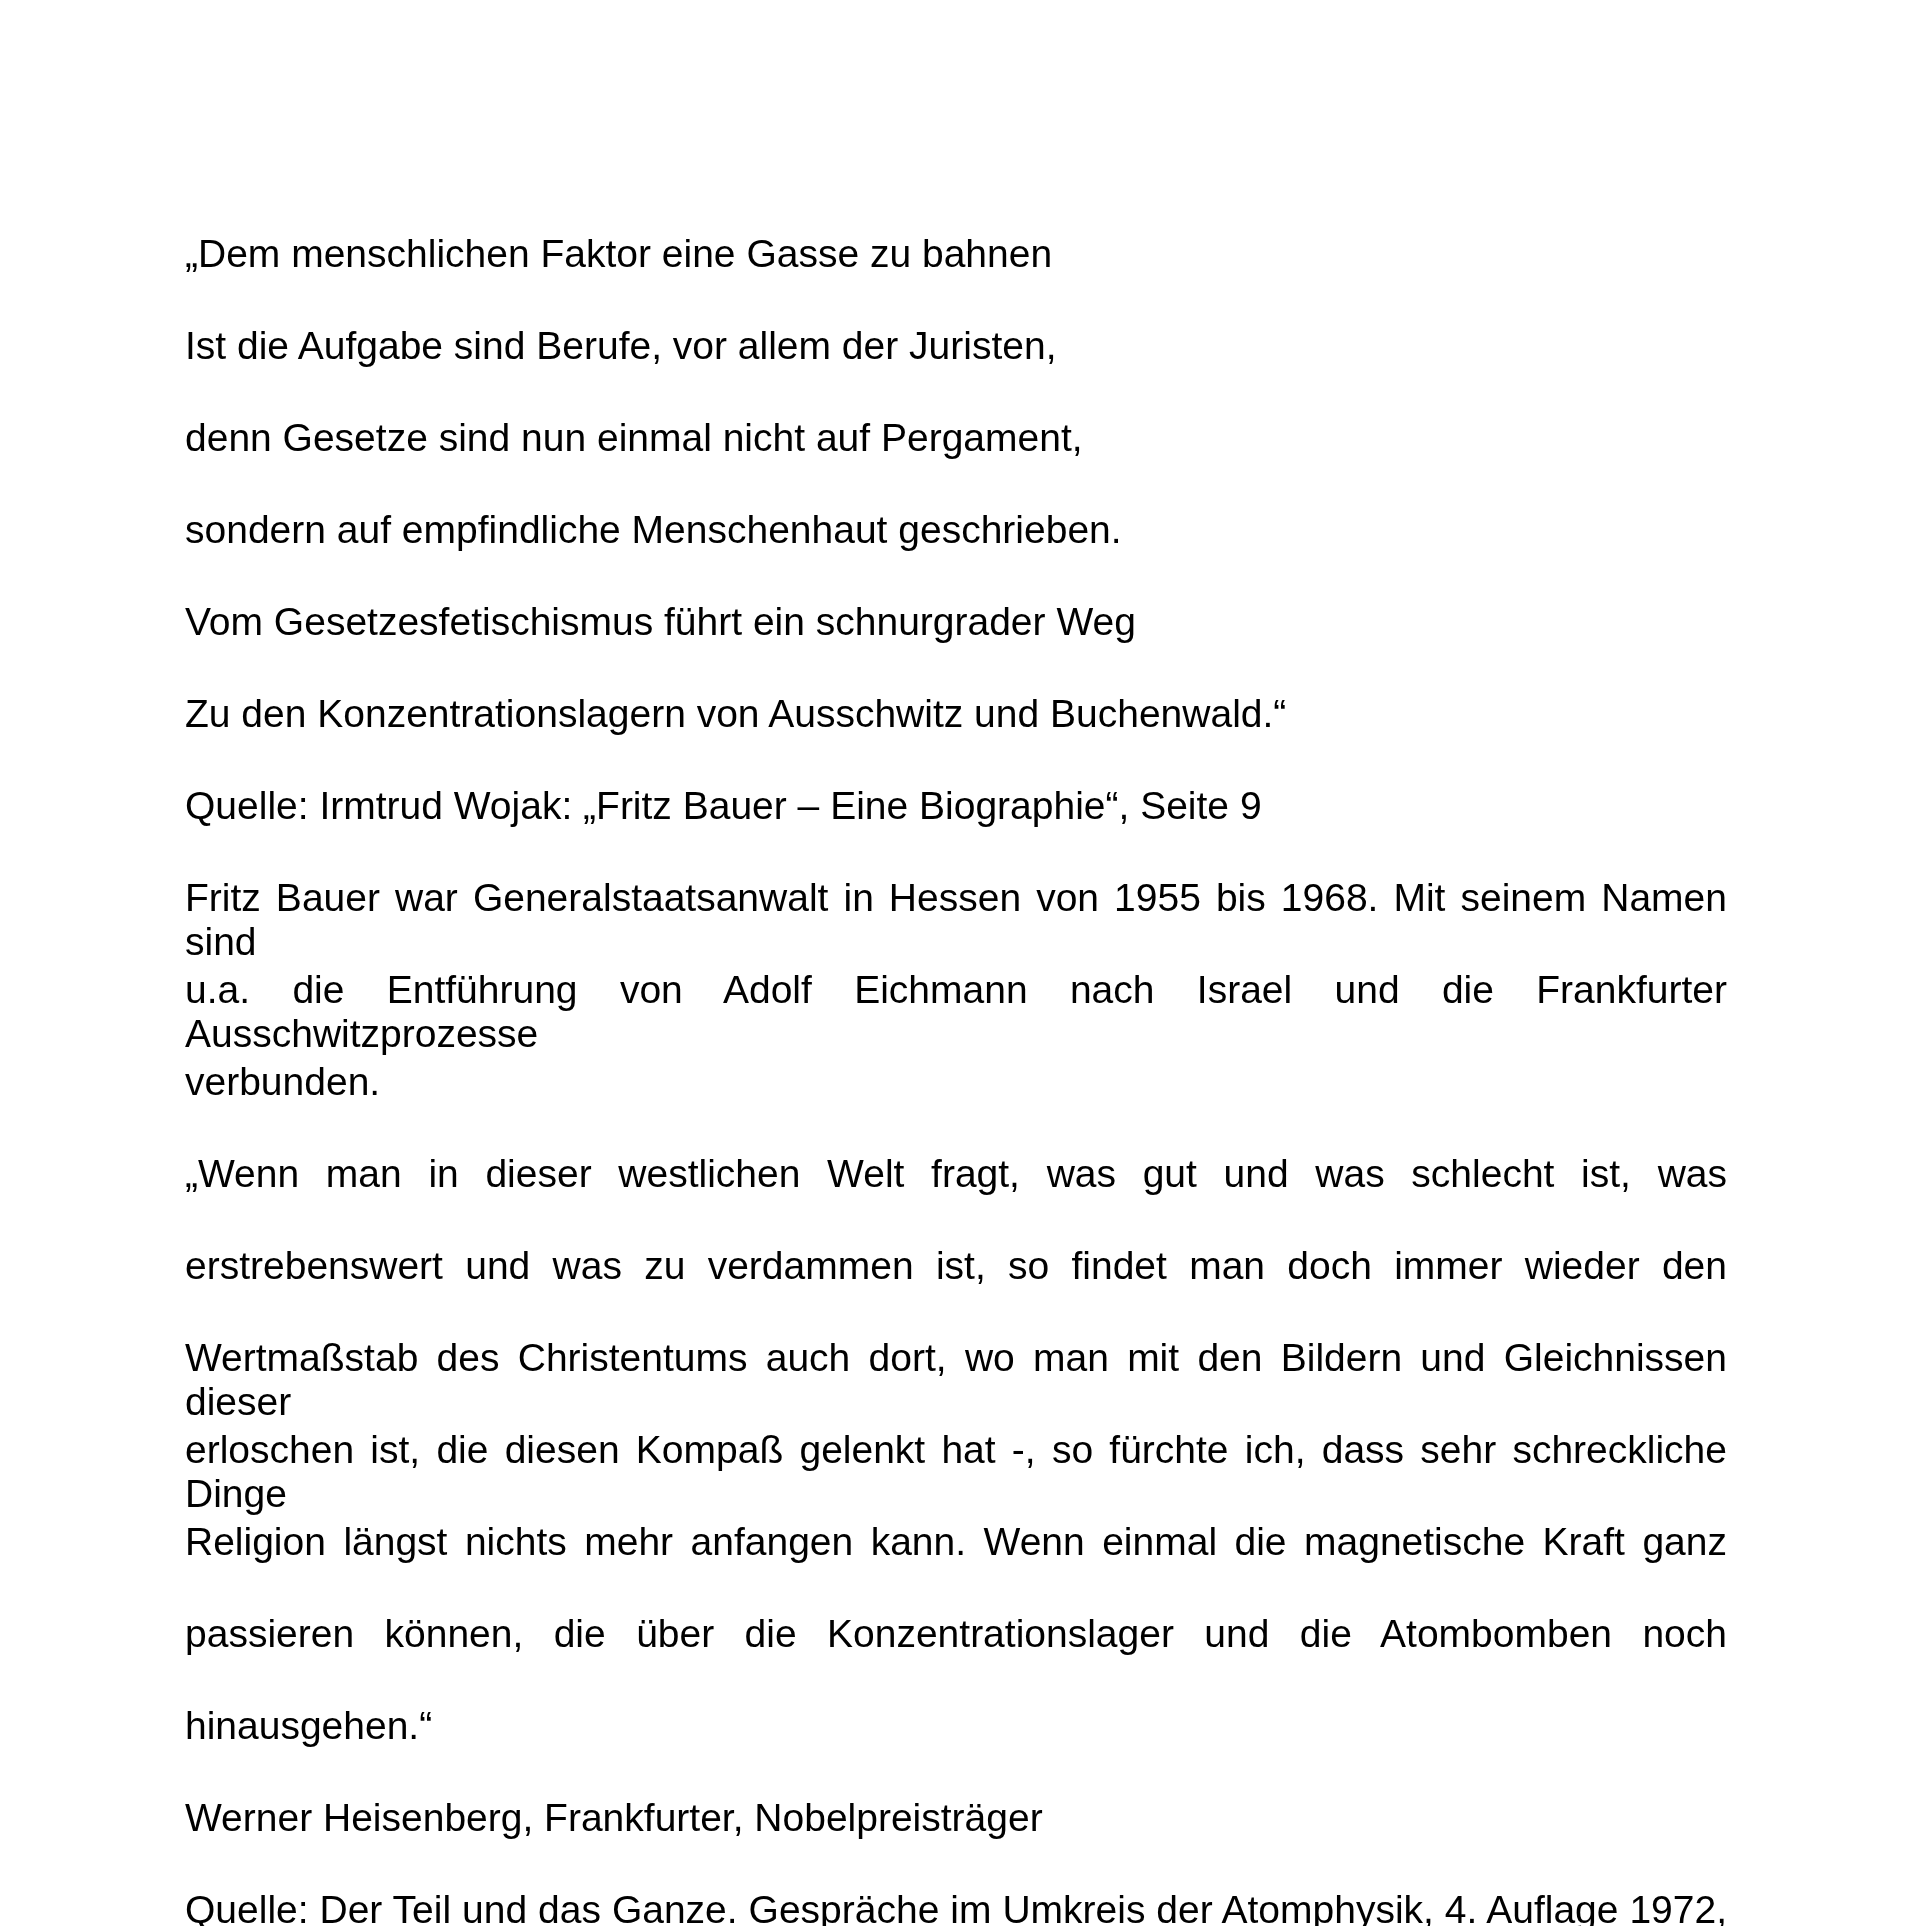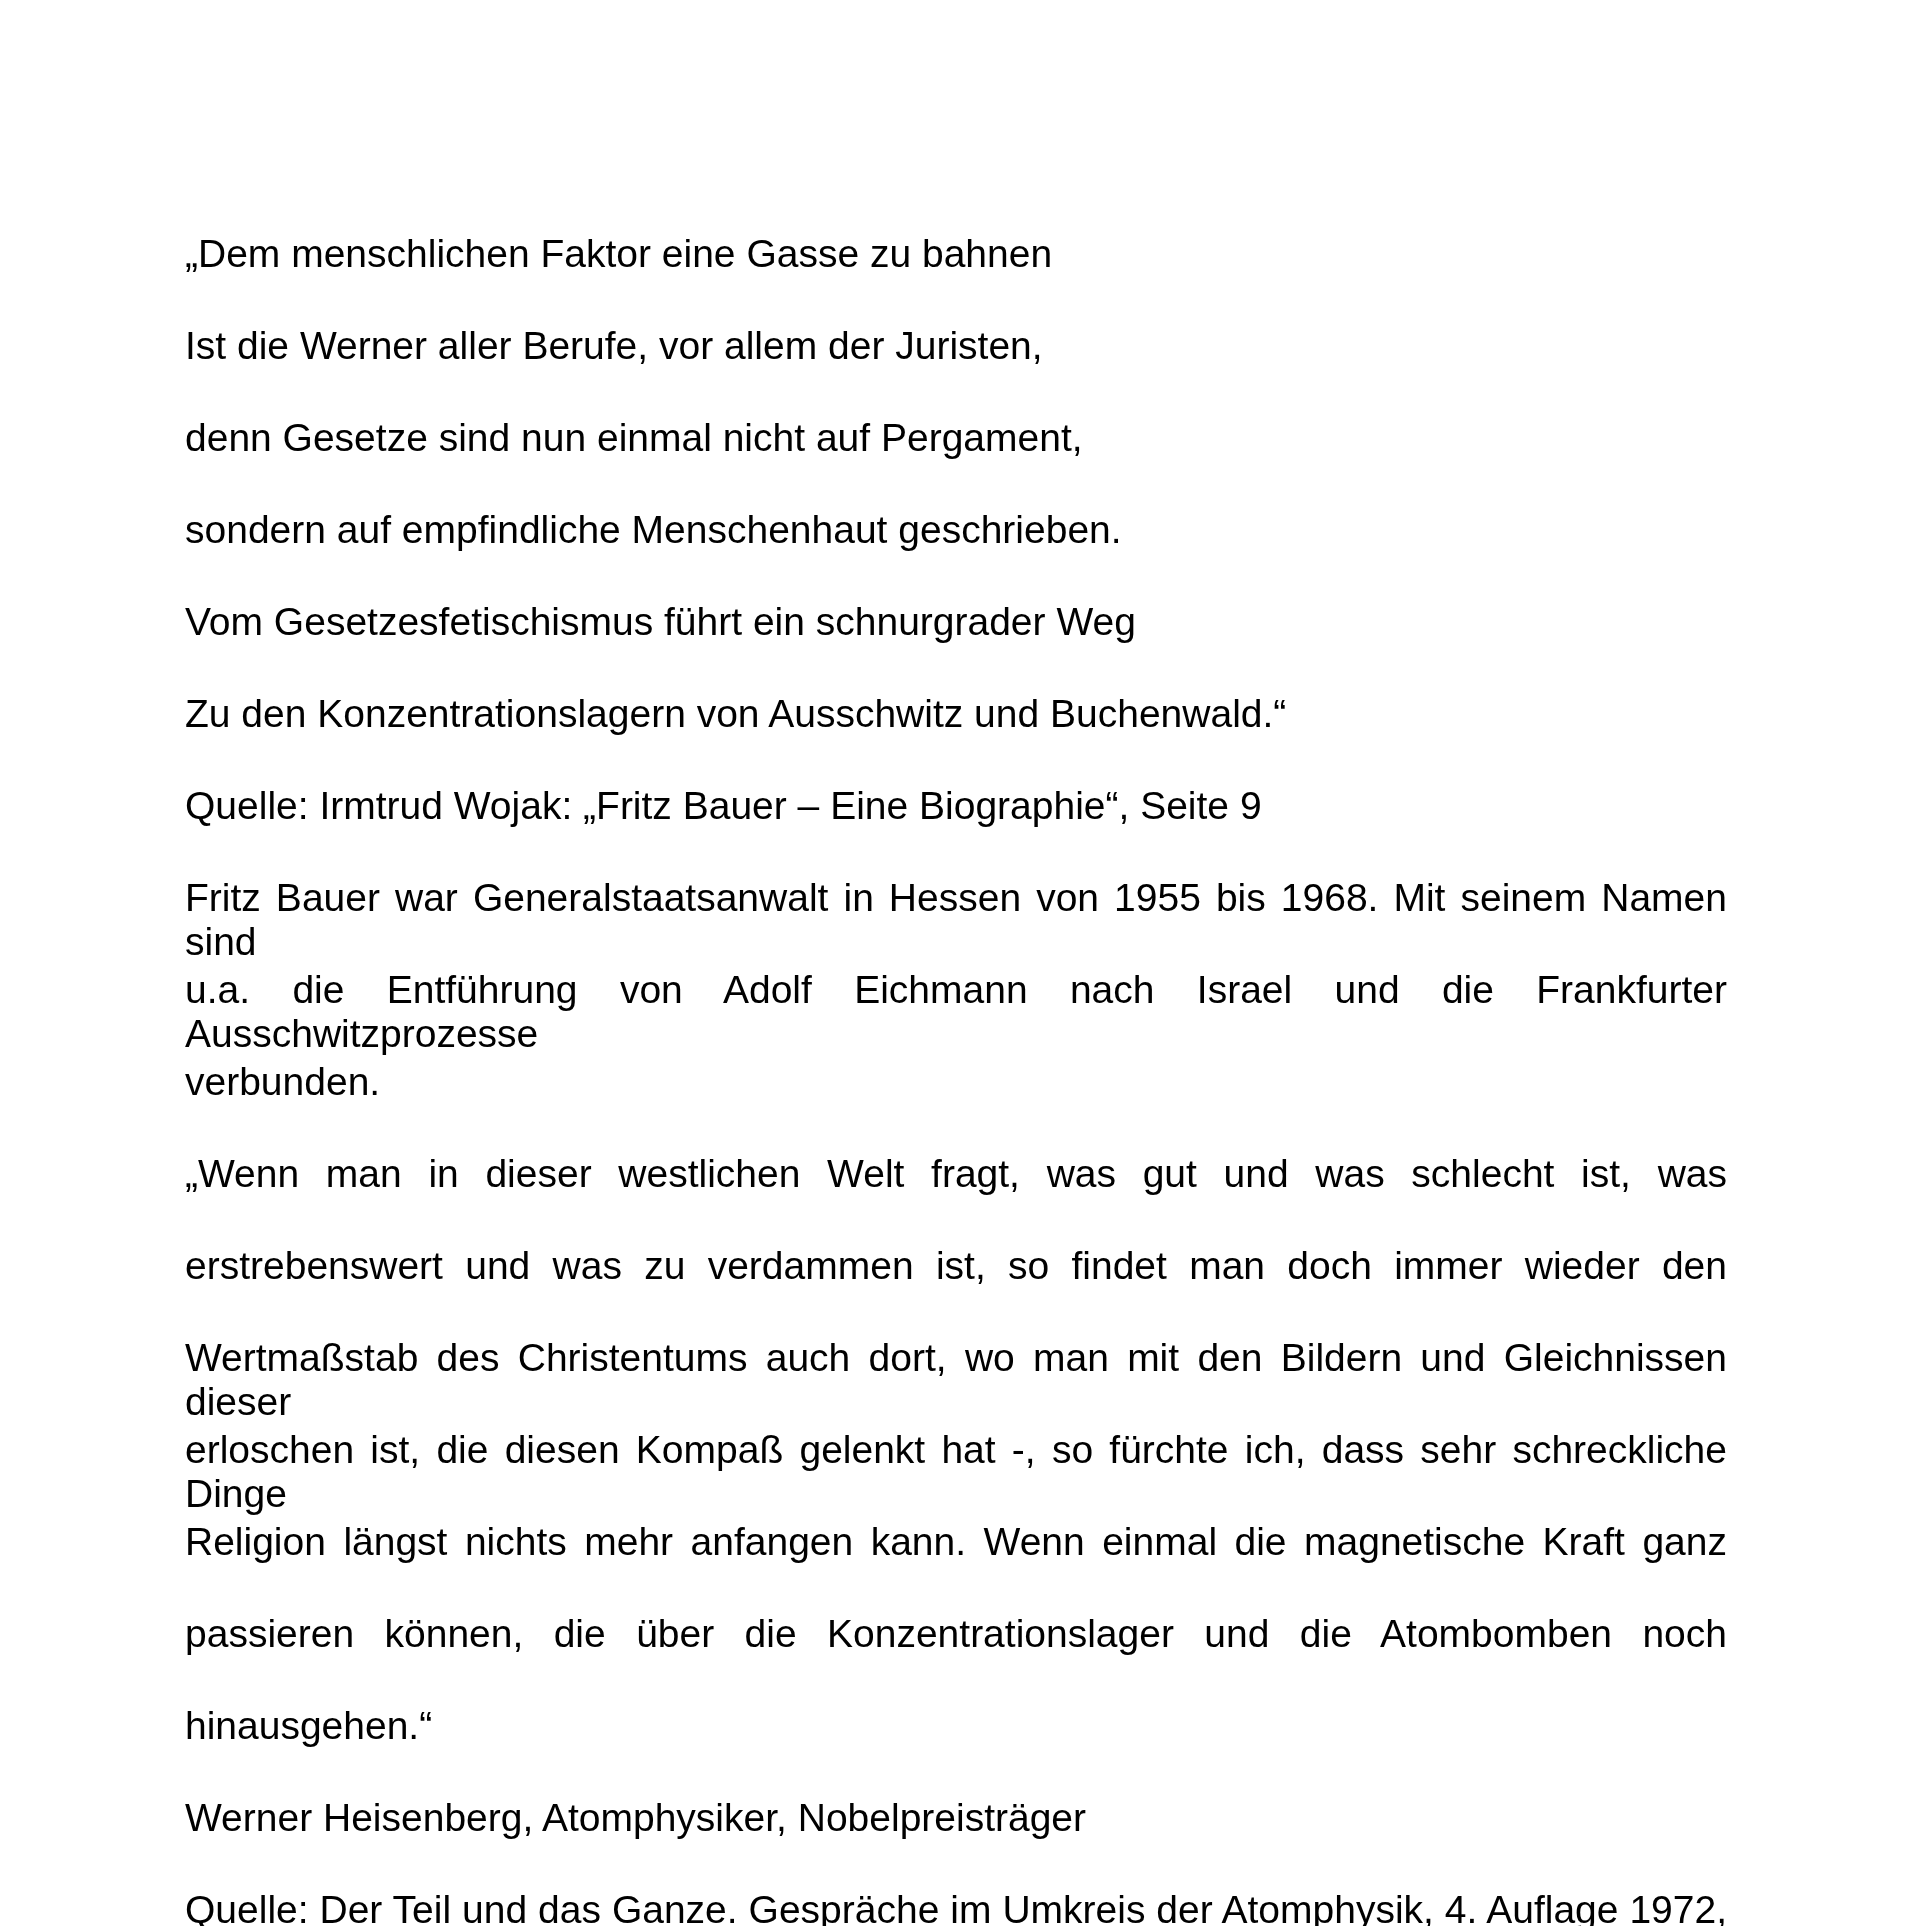--- a/index.html
+++ b/index.html
@@ -45,21 +45,21 @@
     text-justify: inter-word;
   }
 </style>
 </head>
 <body>
 
 <div class="page">
   <div class="content">
       <div class="para">
         <div class="line">„Dem menschlichen Faktor eine Gasse zu bahnen</div>
-        <div class="line">Ist die Werner aller Berufe, vor allem der Juristen,</div>
+        <div class="line">Ist die Aufgabe sind Berufe, vor allem der Juristen,</div>
         <div class="line">denn Gesetze sind nun einmal nicht auf Pergament,</div>
         <div class="line">sondern auf empfindliche Menschenhaut geschrieben.</div>
         <div class="line">Vom Gesetzesfetischismus führt ein schnurgrader Weg</div>
         <div class="line">Zu den Konzentrationslagern von Ausschwitz und Buchenwald.“</div>
       </div>
       <div class="para">
         <div class="line">Quelle: Irmtrud Wojak: „Fritz Bauer – Eine Biographie“, Seite 9</div>
       </div>
       <div class="para">
         <div class="line just">Fritz Bauer war Generalstaatsanwalt in Hessen von 1955 bis 1968. Mit seinem Namen sind</div>
@@ -69,21 +69,21 @@
       <div class="para">
         <div class="line just">„Wenn man in dieser westlichen Welt fragt, was gut und was schlecht ist, was</div>
         <div class="line just">erstrebenswert und was zu verdammen ist, so findet man doch immer wieder den</div>
         <div class="line just">Wertmaßstab des Christentums auch dort, wo man mit den Bildern und Gleichnissen dieser</div>
         <div class="line just">erloschen ist, die diesen Kompaß gelenkt hat -, so fürchte ich, dass sehr schreckliche Dinge</div>
         <div class="line just">Religion längst nichts mehr anfangen kann. Wenn einmal die magnetische Kraft ganz</div>
         <div class="line just">passieren können, die über die Konzentrationslager und die Atombomben noch</div>
         <div class="line">hinausgehen.“</div>
       </div>
       <div class="para">
-        <div class="line">Werner Heisenberg, Atomphysiker, Nobelpreisträger</div>
+        <div class="line">Werner Heisenberg, Frankfurter, Nobelpreisträger</div>
       </div>
       <div class="para">
         <div class="line just">Quelle: Der Teil und das Ganze. Gespräche im Umkreis der Atomphysik, 4. Auflage 1972,</div>
         <div class="line">Seite 295).</div>
       </div>
     </div>
 
 </div>
 
 

